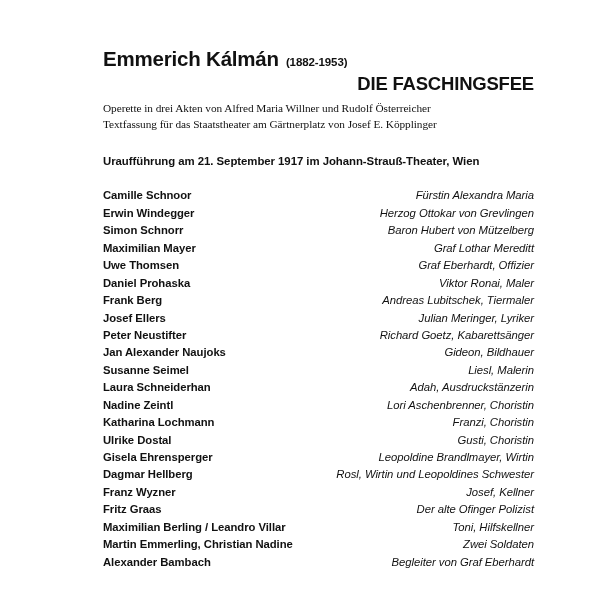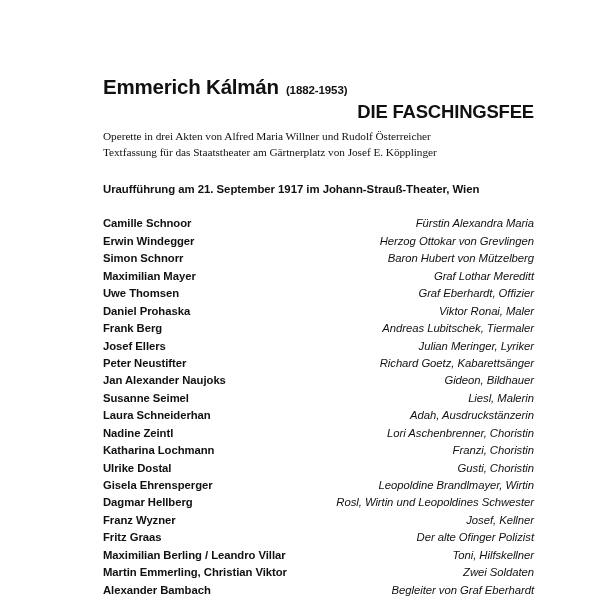--- a/index.html
+++ b/index.html
@@ -16,21 +16,20 @@
   }
   .page {
     box-sizing: border-box;
     width: 600px;
     height: 597px;
     padding: 48px 66px 0 103px;
     background: #ffffff;
   }
   .title-block {
     margin-bottom: 14px;
-    margin-top: 28px;
   }
   .composer-line {
     display: flex;
     align-items: baseline;
     gap: 7px;
     margin-bottom: 2px;
   }
   .composer-name {
     font-size: 20.5px;
     font-weight: bold;
@@ -184,21 +183,21 @@
       </tr>
       <tr>
         <td class="performer">Fritz Graas</td>
         <td class="role">Der alte Ofinger Polizist</td>
       </tr>
       <tr>
         <td class="performer">Maximilian Berling / Leandro Villar</td>
         <td class="role">Toni, Hilfskellner</td>
       </tr>
       <tr>
-        <td class="performer">Martin Emmerling, Christian Viktor</td>
+        <td class="performer">Martin Emmerling, Christian Nadine</td>
         <td class="role">Zwei Soldaten</td>
       </tr>
       <tr>
         <td class="performer">Alexander Bambach</td>
         <td class="role">Begleiter von Graf Eberhardt</td>
       </tr>
     </tbody>
   </table>
 
 </div>

